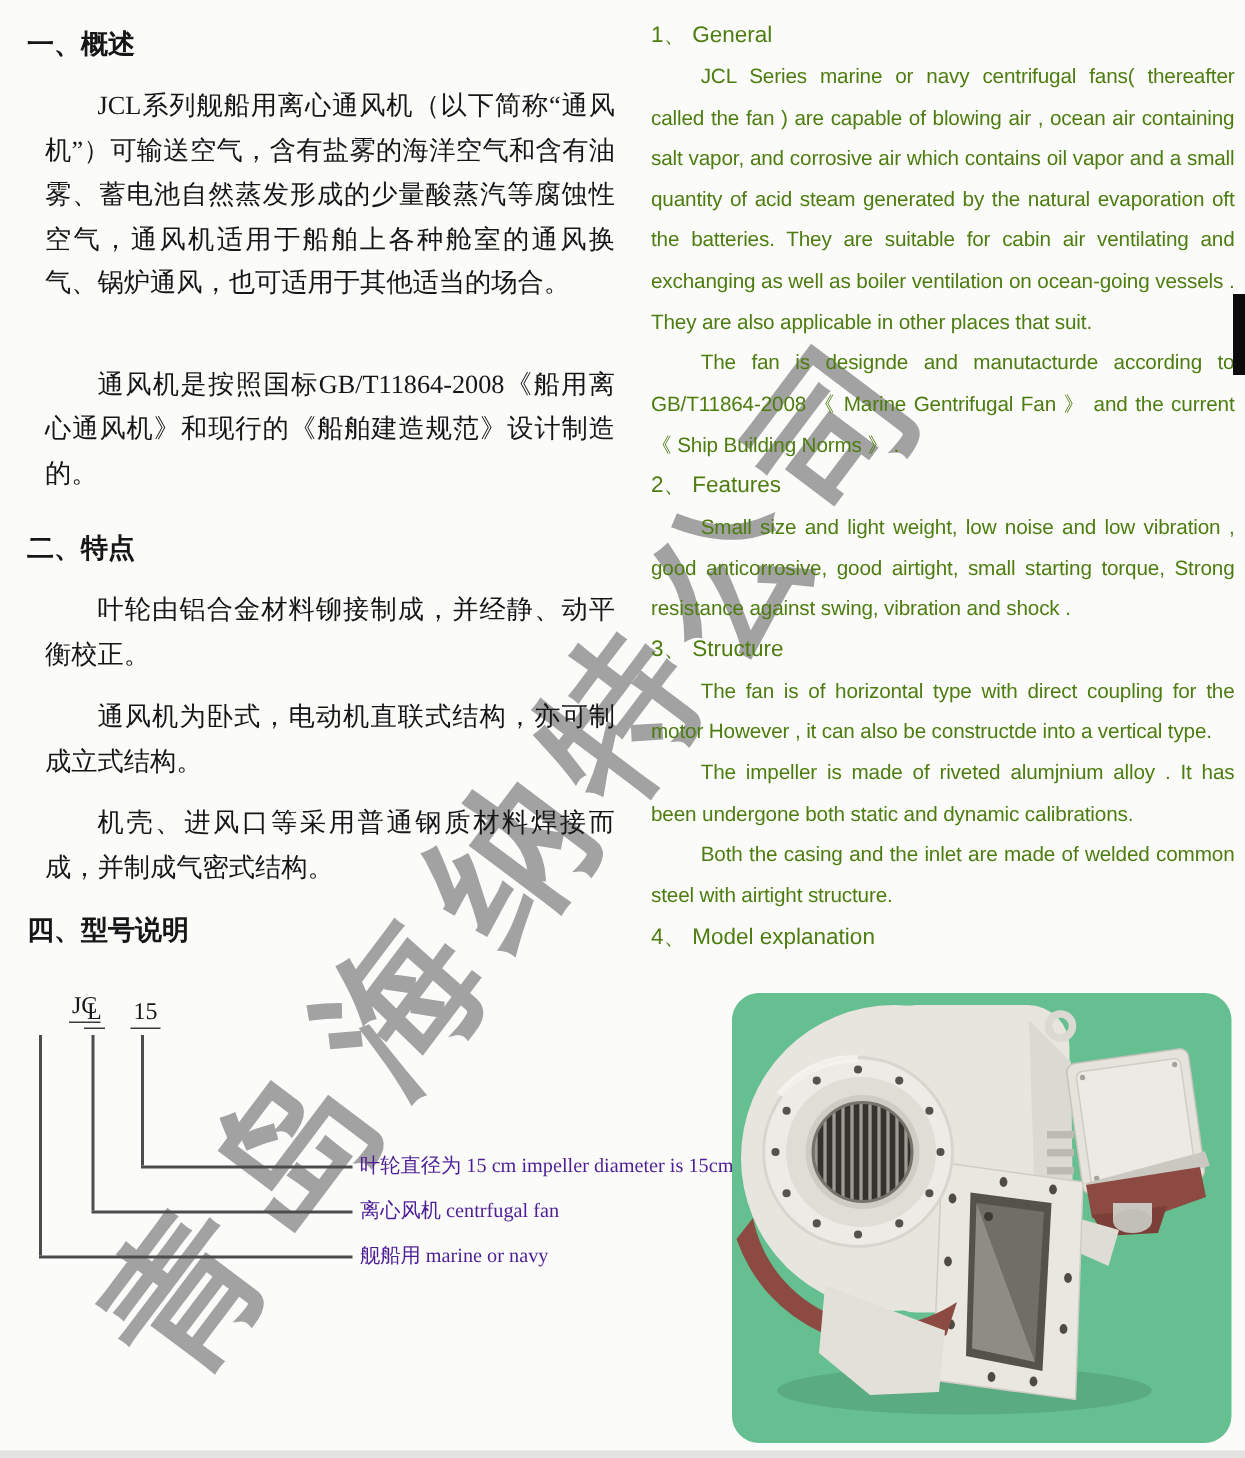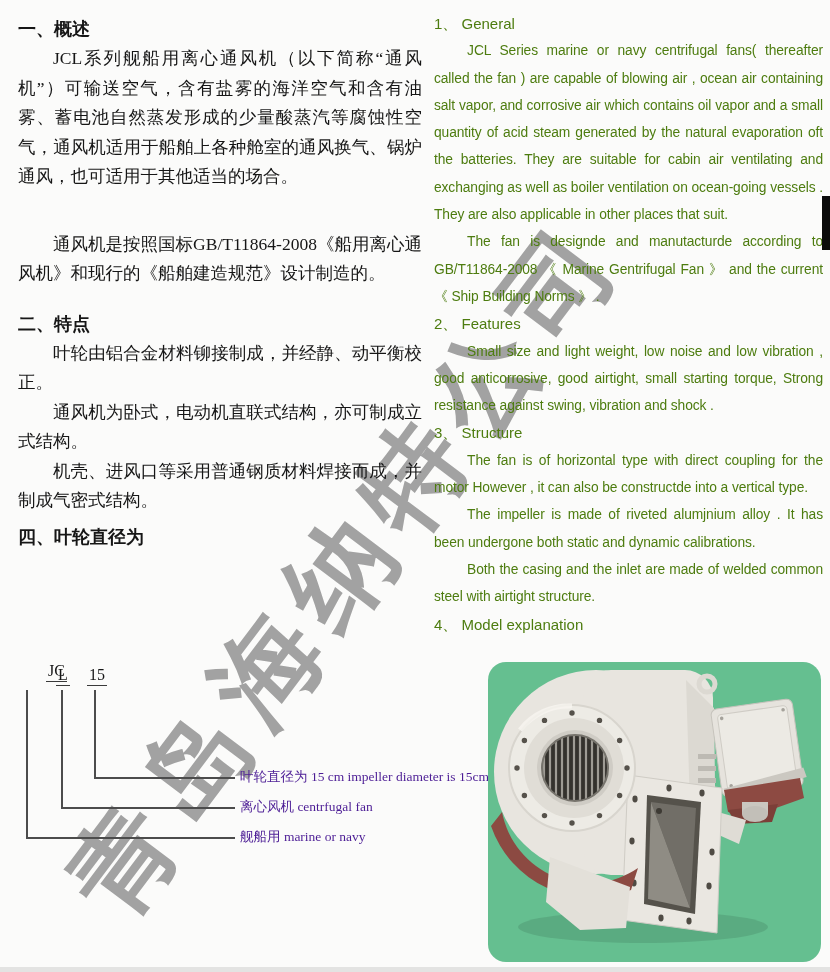--- a/index.html
+++ b/index.html
@@ -5,21 +5,21 @@
   html,body{margin:0;padding:0;}
   .page{position:relative;width:830px;height:972px;background:#fbfbfa;overflow:hidden;
         font-family:"Liberation Serif","DejaVu Serif",serif;color:#161616;}
   
   .wm{position:absolute;left:346px;top:568px;transform:translate(-50%,-50%) rotate(-53deg);
       font-size:104px;letter-spacing:16px;font-weight:600;color:#8a8a8a;opacity:.78;
       white-space:nowrap;z-index:1;font-family:"Liberation Serif","DejaVu Serif",serif;}
   
   .col-left{position:absolute;left:18px;top:14px;width:404px;z-index:2;}
   .col-left h2{font-size:18px;font-weight:bold;margin:0;line-height:30px;}
-  .col-left p{font-size:17.5px;line-height:29.5px;text-align:justify;text-indent:2em;margin:0;}
+  .col-left p{font-size:17.5px;line-height:29.5px;text-align:justify;text-indent:2em;margin:12px;}
   .gap-top{margin-top:38px !important;}
   .sec-gap{margin-top:20px !important;}
   .sec-gap-sm{margin-top:6px !important;}
   
   .col-right{position:absolute;left:434px;top:10px;width:389px;z-index:2;
              font-family:"Liberation Sans","DejaVu Sans",sans-serif;color:#4d7c0f;}
   .col-right h3{font-size:15px;font-weight:normal;margin:0;line-height:27.3px;}
   .col-right p{font-size:13.8px;line-height:27.3px;text-align:justify;text-indent:2.4em;margin:0;
                letter-spacing:-0.1px;}
   
@@ -50,21 +50,21 @@
     <h2>一、概述</h2>
     <p>JCL系列舰船用离心通风机（以下简称“通风机”）可输送空气，含有盐雾的海洋空气和含有油雾、蓄电池自然蒸发形成的少量酸蒸汽等腐蚀性空气，通风机适用于船舶上各种舱室的通风换气、锅炉通风，也可适用于其他适当的场合。</p>
     <p class="gap-top">通风机是按照国标GB/T11864-2008《船用离心通风机》和现行的《船舶建造规范》设计制造的。</p>
 
     <h2 class="sec-gap">二、特点</h2>
 
     <p>叶轮由铝合金材料铆接制成，并经静、动平衡校正。</p>
     <p>通风机为卧式，电动机直联式结构，亦可制成立式结构。</p>
     <p>机壳、进风口等采用普通钢质材料焊接而成，并制成气密式结构。</p>
 
-    <h2 class="sec-gap-sm">四、叶轮直径为</h2>
+    <h2 class="sec-gap-sm">四、型号说明</h2>
   </div>
 
   <div class="diagram">
     <span class="code c1">JC</span>
     <span class="code c2">L</span>
     <span class="code c3">15</span>
     <div class="dline v v1"></div>
     <div class="dline v v2"></div>
     <div class="dline v v3"></div>
     <div class="dline h h1"></div>

